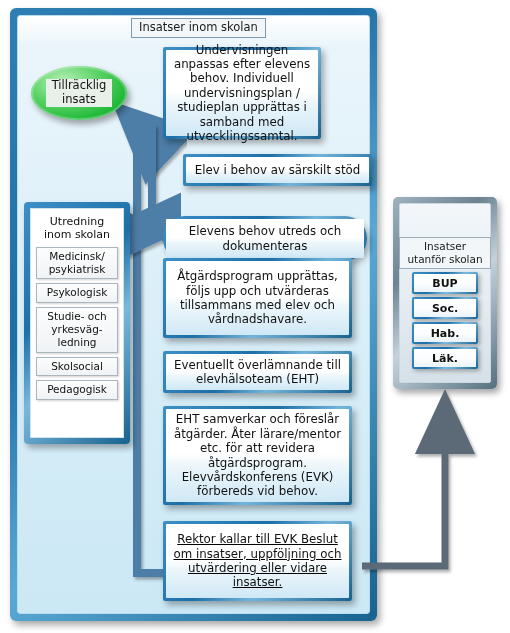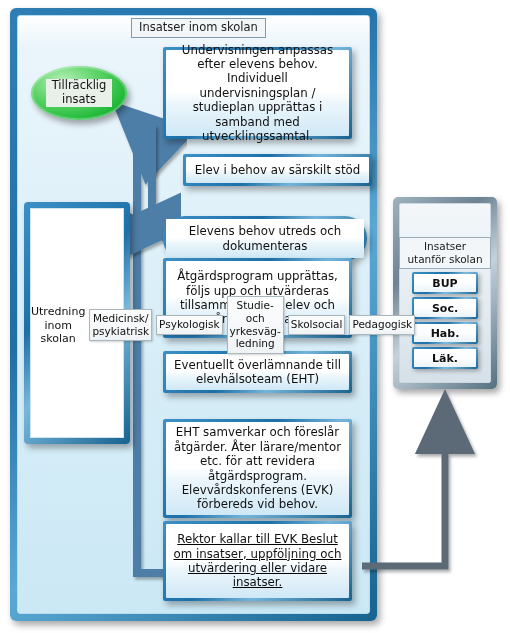--- a/index.html
+++ b/index.html
@@ -91,21 +91,21 @@
     position:absolute; left:24px; top:202px; width:106px; height:242px;
     border-radius:4px; padding:6px;
     background:linear-gradient(135deg,#3e91c7 0%,#1d6fa8 38%,#79b8dc 60%,#18628f 100%);
     box-shadow:3px 4px 6px rgba(0,0,0,.32);
     z-index:5;
   }
   .left-inner{
     width:100%; height:100%;
     background:#ffffff;
     border:1px solid #cfe3ef;
-    display:flex; flex-direction:row; align-items:center;
+    display:flex; flex-direction:column; align-items:center;
     padding-top:4px; gap:4px;
   }
   .subbox{
     width:82px;
     background:linear-gradient(180deg,#fcfdfd 0%,#f0f3f5 100%);
     border:1px solid #aab6bd;
     font-size:10.5px; line-height:1.22; color:#111;
     text-align:center; padding:2px 2px 3px 2px;
     box-shadow:1px 1px 2px rgba(0,0,0,.18);
   }
@@ -211,41 +211,41 @@
 
   <div class="tag" id="tag-inom">Insatser inom skolan</div>
 
   <div class="ellipse">
     <div class="ellipse-label">
       <div>Tillräcklig</div>
       <div>insats</div>
     </div>
   </div>
 
-  <div class="fbox" style="left:163px; top:47px; width:189px; height:92px;">
+  <div class="fbox" style="left:163px; top:47px; width:158px; height:92px;">
     <div class="fbox-in">Undervisningen anpassas efter elevens behov.  Individuell undervisningsplan / studieplan upprättas i samband med utvecklingssamtal.</div>
   </div>
 
   <div class="fbox" style="left:163px; top:154px; width:189px; height:32px;margin-left:20px;">
     <div class="fbox-in">Elev i behov av särskilt stöd</div>
   </div>
 
   <div class="fbox" style="left:163px; top:216px; width:204px; height:45px;border-radius:22px;">
     <div class="fbox-in">Elevens behov utreds och dokumenteras</div>
   </div>
 
   <div class="fbox" style="left:163px; top:351px; width:189px; height:42px;">
     <div class="fbox-in">Eventuellt överlämnande till elevhälsoteam (EHT)</div>
   </div>
 
   <div class="fbox" style="left:163px; top:258px; width:189px; height:80px;">
     <div class="fbox-in">Åtgärdsprogram upprättas, följs upp och utvärderas tillsammans med elev och vårdnadshavare.</div>
   </div>
 
-  <div class="fbox" style="left:163px; top:406px; width:189px; height:99px;margin-top:13px;">
+  <div class="fbox" style="left:163px; top:406px; width:189px; height:99px;">
     <div class="fbox-in">EHT samverkar och föreslår åtgärder.  Åter lärare/mentor etc. för att revidera åtgärdsprogram. Elevvårdskonferens (EVK) förbereds vid behov.</div>
   </div>
 
   <div class="fbox" style="left:163px; top:521px; width:189px; height:80px;text-decoration:underline;">
     <div class="fbox-in">Rektor kallar till EVK Beslut om insatser, uppföljning och utvärdering eller vidare insatser.</div>
   </div>
 
   <div class="left-frame">
     <div class="left-inner">
       <div style="font-size:11px;line-height:1.22;text-align:center;color:#111;padding:2px 0 1px 0;">

